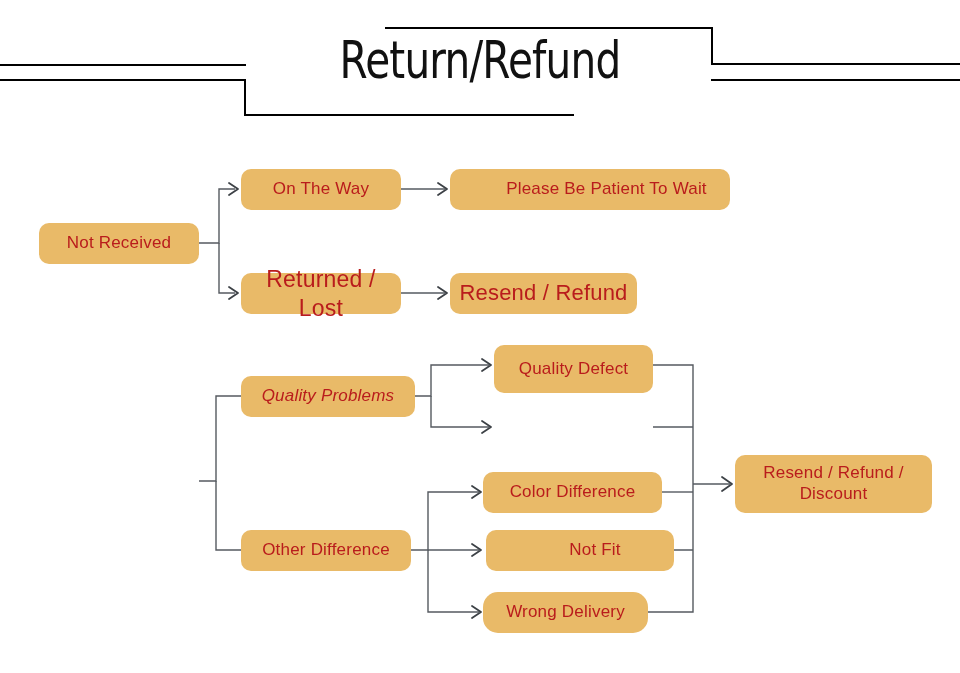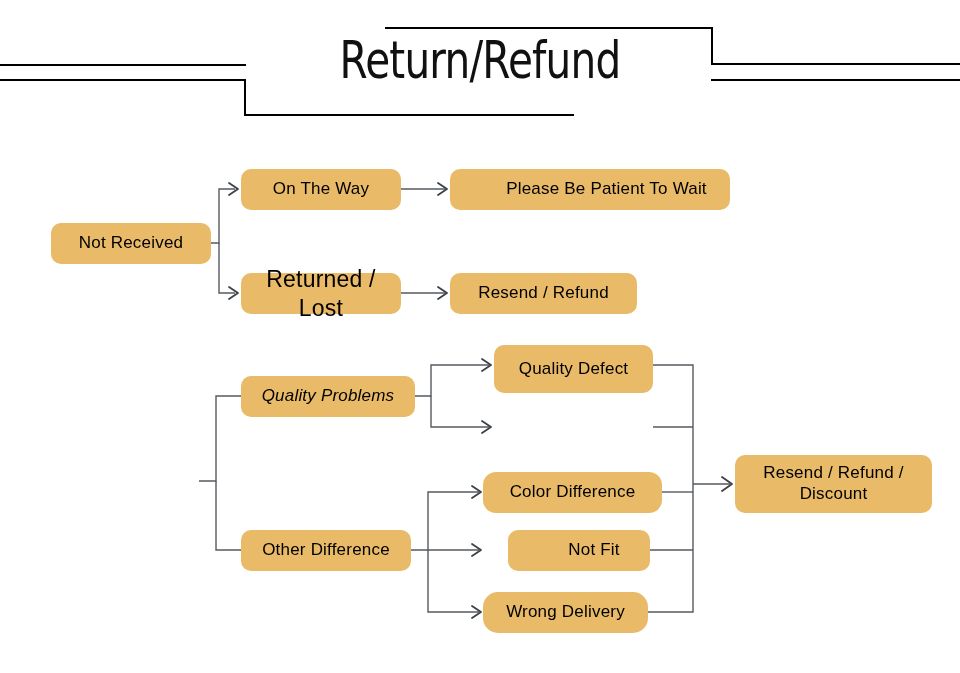--- a/index.html
+++ b/index.html
@@ -49,21 +49,21 @@
   .rule {
     position: absolute;
     background: #000000;
   }
 
   
   .node {
     position: absolute;
     box-sizing: border-box;
     border-radius: 10px;
-    color: #000000;
+    color: #b91c1c;
     font-family: "Liberation Sans", sans-serif;
     font-weight: 400;
     display: flex;
     align-items: center;
     justify-content: center;
     text-align: center;
     line-height: 1.22;
     padding: 0 6px;
     letter-spacing: 0.2px;
   }
@@ -152,59 +152,59 @@
     <g>
       <polyline points="653,365 693,365 693,612 648,612"></polyline>
       <line x1="653" y1="427" x2="693" y2="427"></line>
       <line x1="662" y1="492" x2="693" y2="492"></line>
       <line x1="645" y1="550" x2="693" y2="550"></line>
       <line x1="693" y1="484" x2="730" y2="484"></line>
       <polyline class="head" points="722,477 732,484 722,491"></polyline>
     </g>
   </svg>
 
-  <div class="node" style="left:39px; top:223px; width:160px; height:41px; background:#e9ba68; font-size:17px;margin-left:12px;">
+  <div class="node" style="left:39px; top:223px; width:160px; height:41px; background:#e9ba68; font-size:17px;">
     <span>Not Received</span>
   </div>
 
 
   <div class="node" style="left:241px; top:169px; width:160px; height:41px; background:#e9ba68; font-size:17px;">
     <span>On The Way</span>
   </div>
 
   <div class="node" style="left:241px; top:273px; width:160px; height:41px; background:#e9ba68; font-size:23px;">
     <span>Returned / Lost</span>
   </div>
 
   <div class="node" style="left:450px; top:169px; width:280px; height:41px; background:#e9ba68; font-size:17px;padding-left:39px;">
     <span>Please Be Patient To Wait</span>
   </div>
 
-  <div class="node" style="left:450px; top:273px; width:187px; height:41px; background:#e9ba68; font-size:17px;justify-content:center;">
+  <div class="node" style="left:450px; top:273px; width:187px; height:41px; background:#e9ba68; font-size:22px;justify-content:center;">
     <span>Resend / Refund</span>
   </div>
 
   <div class="node" style="left:241px; top:376px; width:174px; height:41px; background:#e9ba68; font-size:17px;font-style:italic;">
     <span>Quality Problems</span>
   </div>
 
   <div class="node" style="left:241px; top:530px; width:170px; height:41px; background:#e9ba68; font-size:17px;">
     <span>Other Difference</span>
   </div>
 
   <div class="node" style="left:494px; top:345px; width:159px; height:48px; background:#e9ba68; font-size:17px;">
     <span>Quality Defect</span>
   </div>
 
 
-  <div class="node" style="left:483px; top:472px; width:179px; height:41px; background:#e9ba68; font-size:17px;border-radius:13px;">
+  <div class="node" style="left:483px; top:472px; width:179px; height:41px; background:#e9ba68; font-size:17px;">
     <span>Color Difference</span>
   </div>
 
-  <div class="node" style="left:508px; top:530px; width:142px; height:41px; background:#e9ba68; font-size:17px;padding-left:36px;">
+  <div class="node" style="left:486px; top:530px; width:188px; height:41px; background:#e9ba68; font-size:17px;padding-left:36px;">
     <span>Not Fit</span>
   </div>
 
   <div class="node" style="left:483px; top:592px; width:165px; height:41px; background:#e9ba68; font-size:17px;border-radius:15px;">
     <span>Wrong Delivery</span>
   </div>
 
   <div class="node" style="left:735px; top:455px; width:197px; height:58px; background:#e9ba68; font-size:17px; flex-direction:column;">
     <span>Resend / Refund /</span>
     <span>Discount</span>

